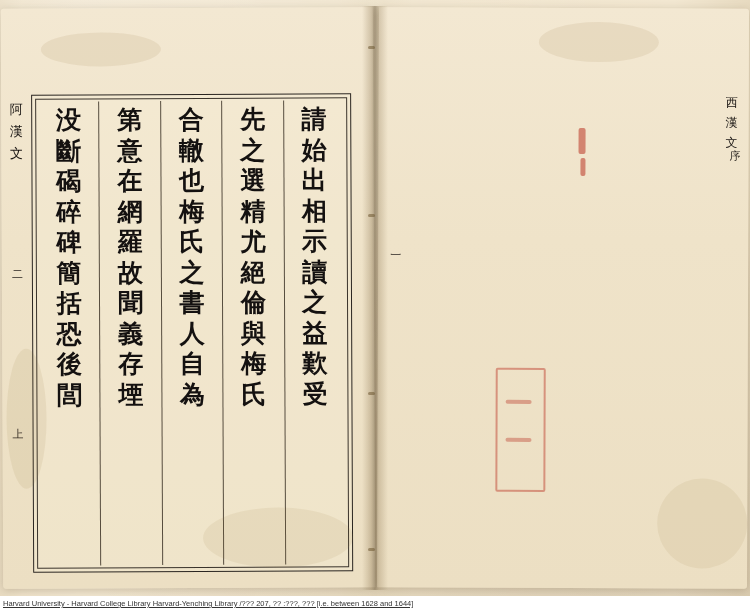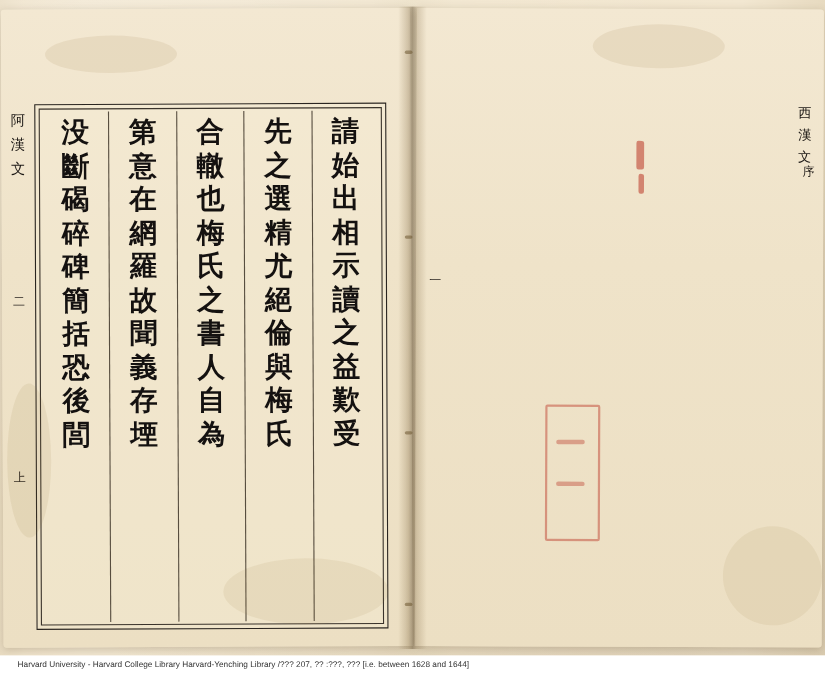--- a/index.html
+++ b/index.html
@@ -199,24 +199,25 @@
     position: absolute;
     left: 0;
     top: 596px;
     width: 750px;
     height: 16px;
     background: #ffffff;
     color: #333333;
     font-family: "Liberation Sans", sans-serif;
     font-size: 7.5px;
     line-height: 16px;
-    padding-left: 16px;
+    padding-left: 3px;
     white-space: nowrap;
     overflow: hidden;
     box-sizing: border-box;
+    text-decoration: underline;
   }
 </style>
 </head>
 <body>
 
 <div id="scan">
   <div class="backdrop"></div>
 
   <div class="book">
 

